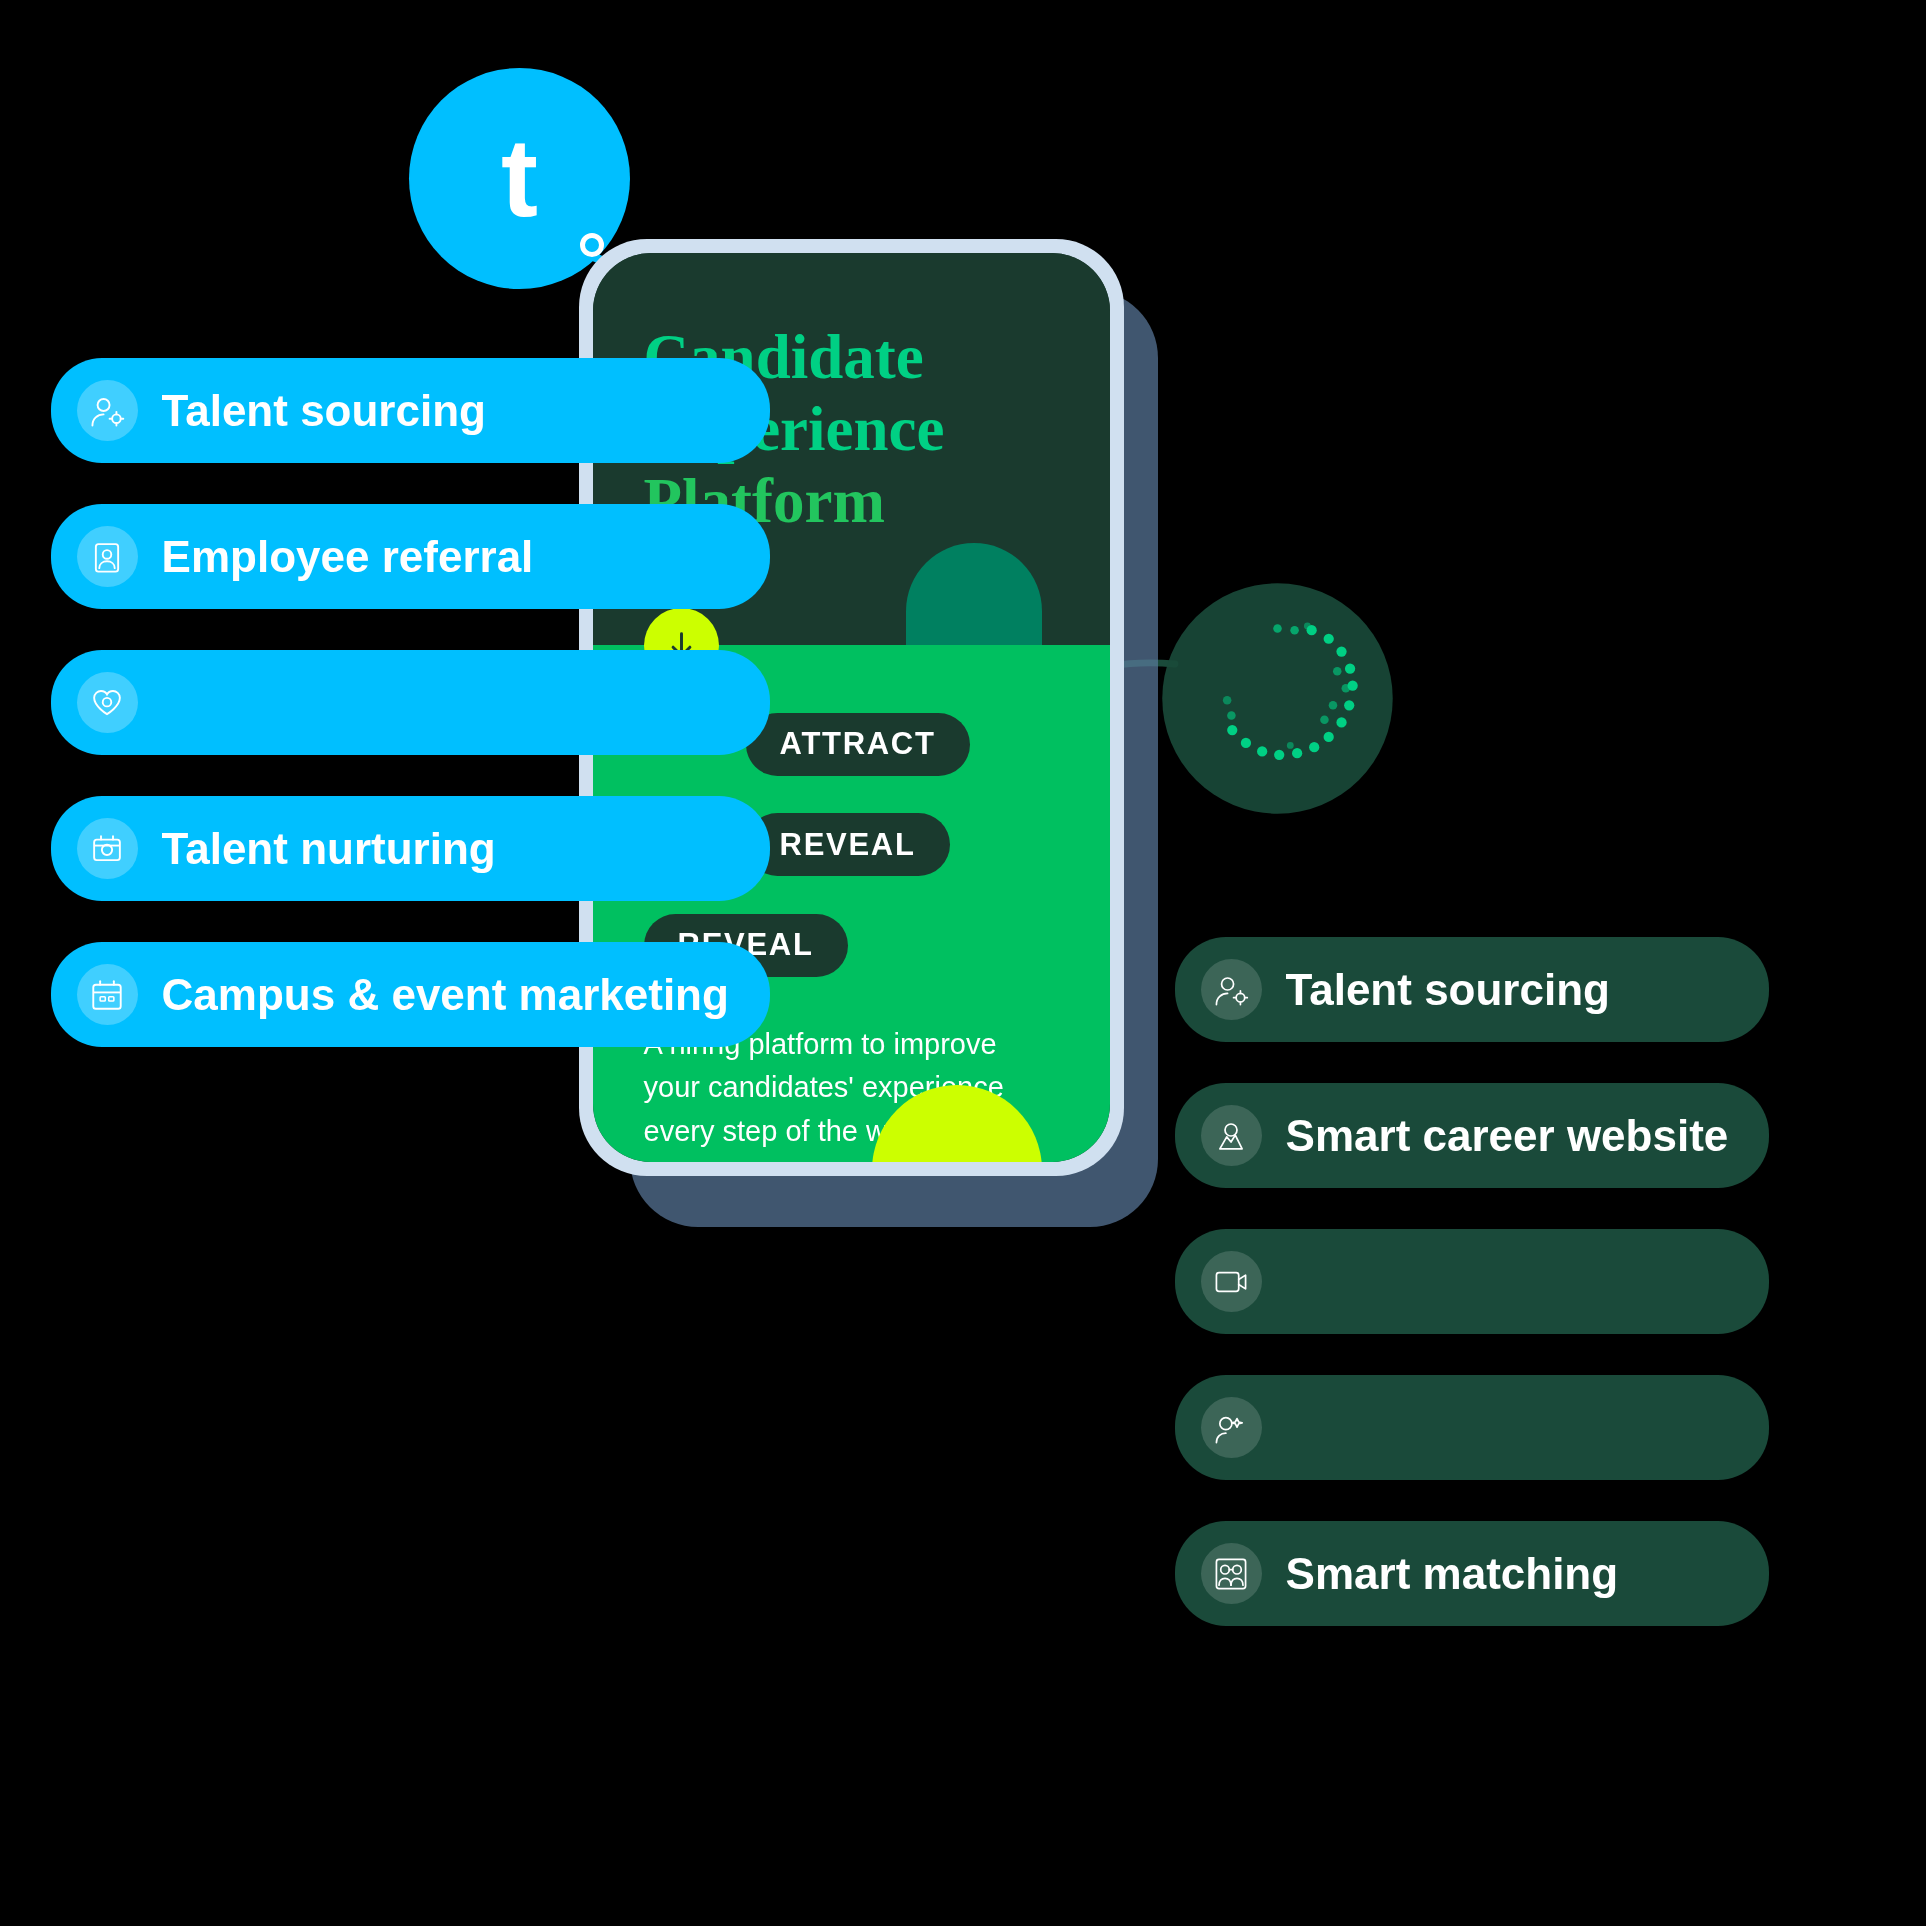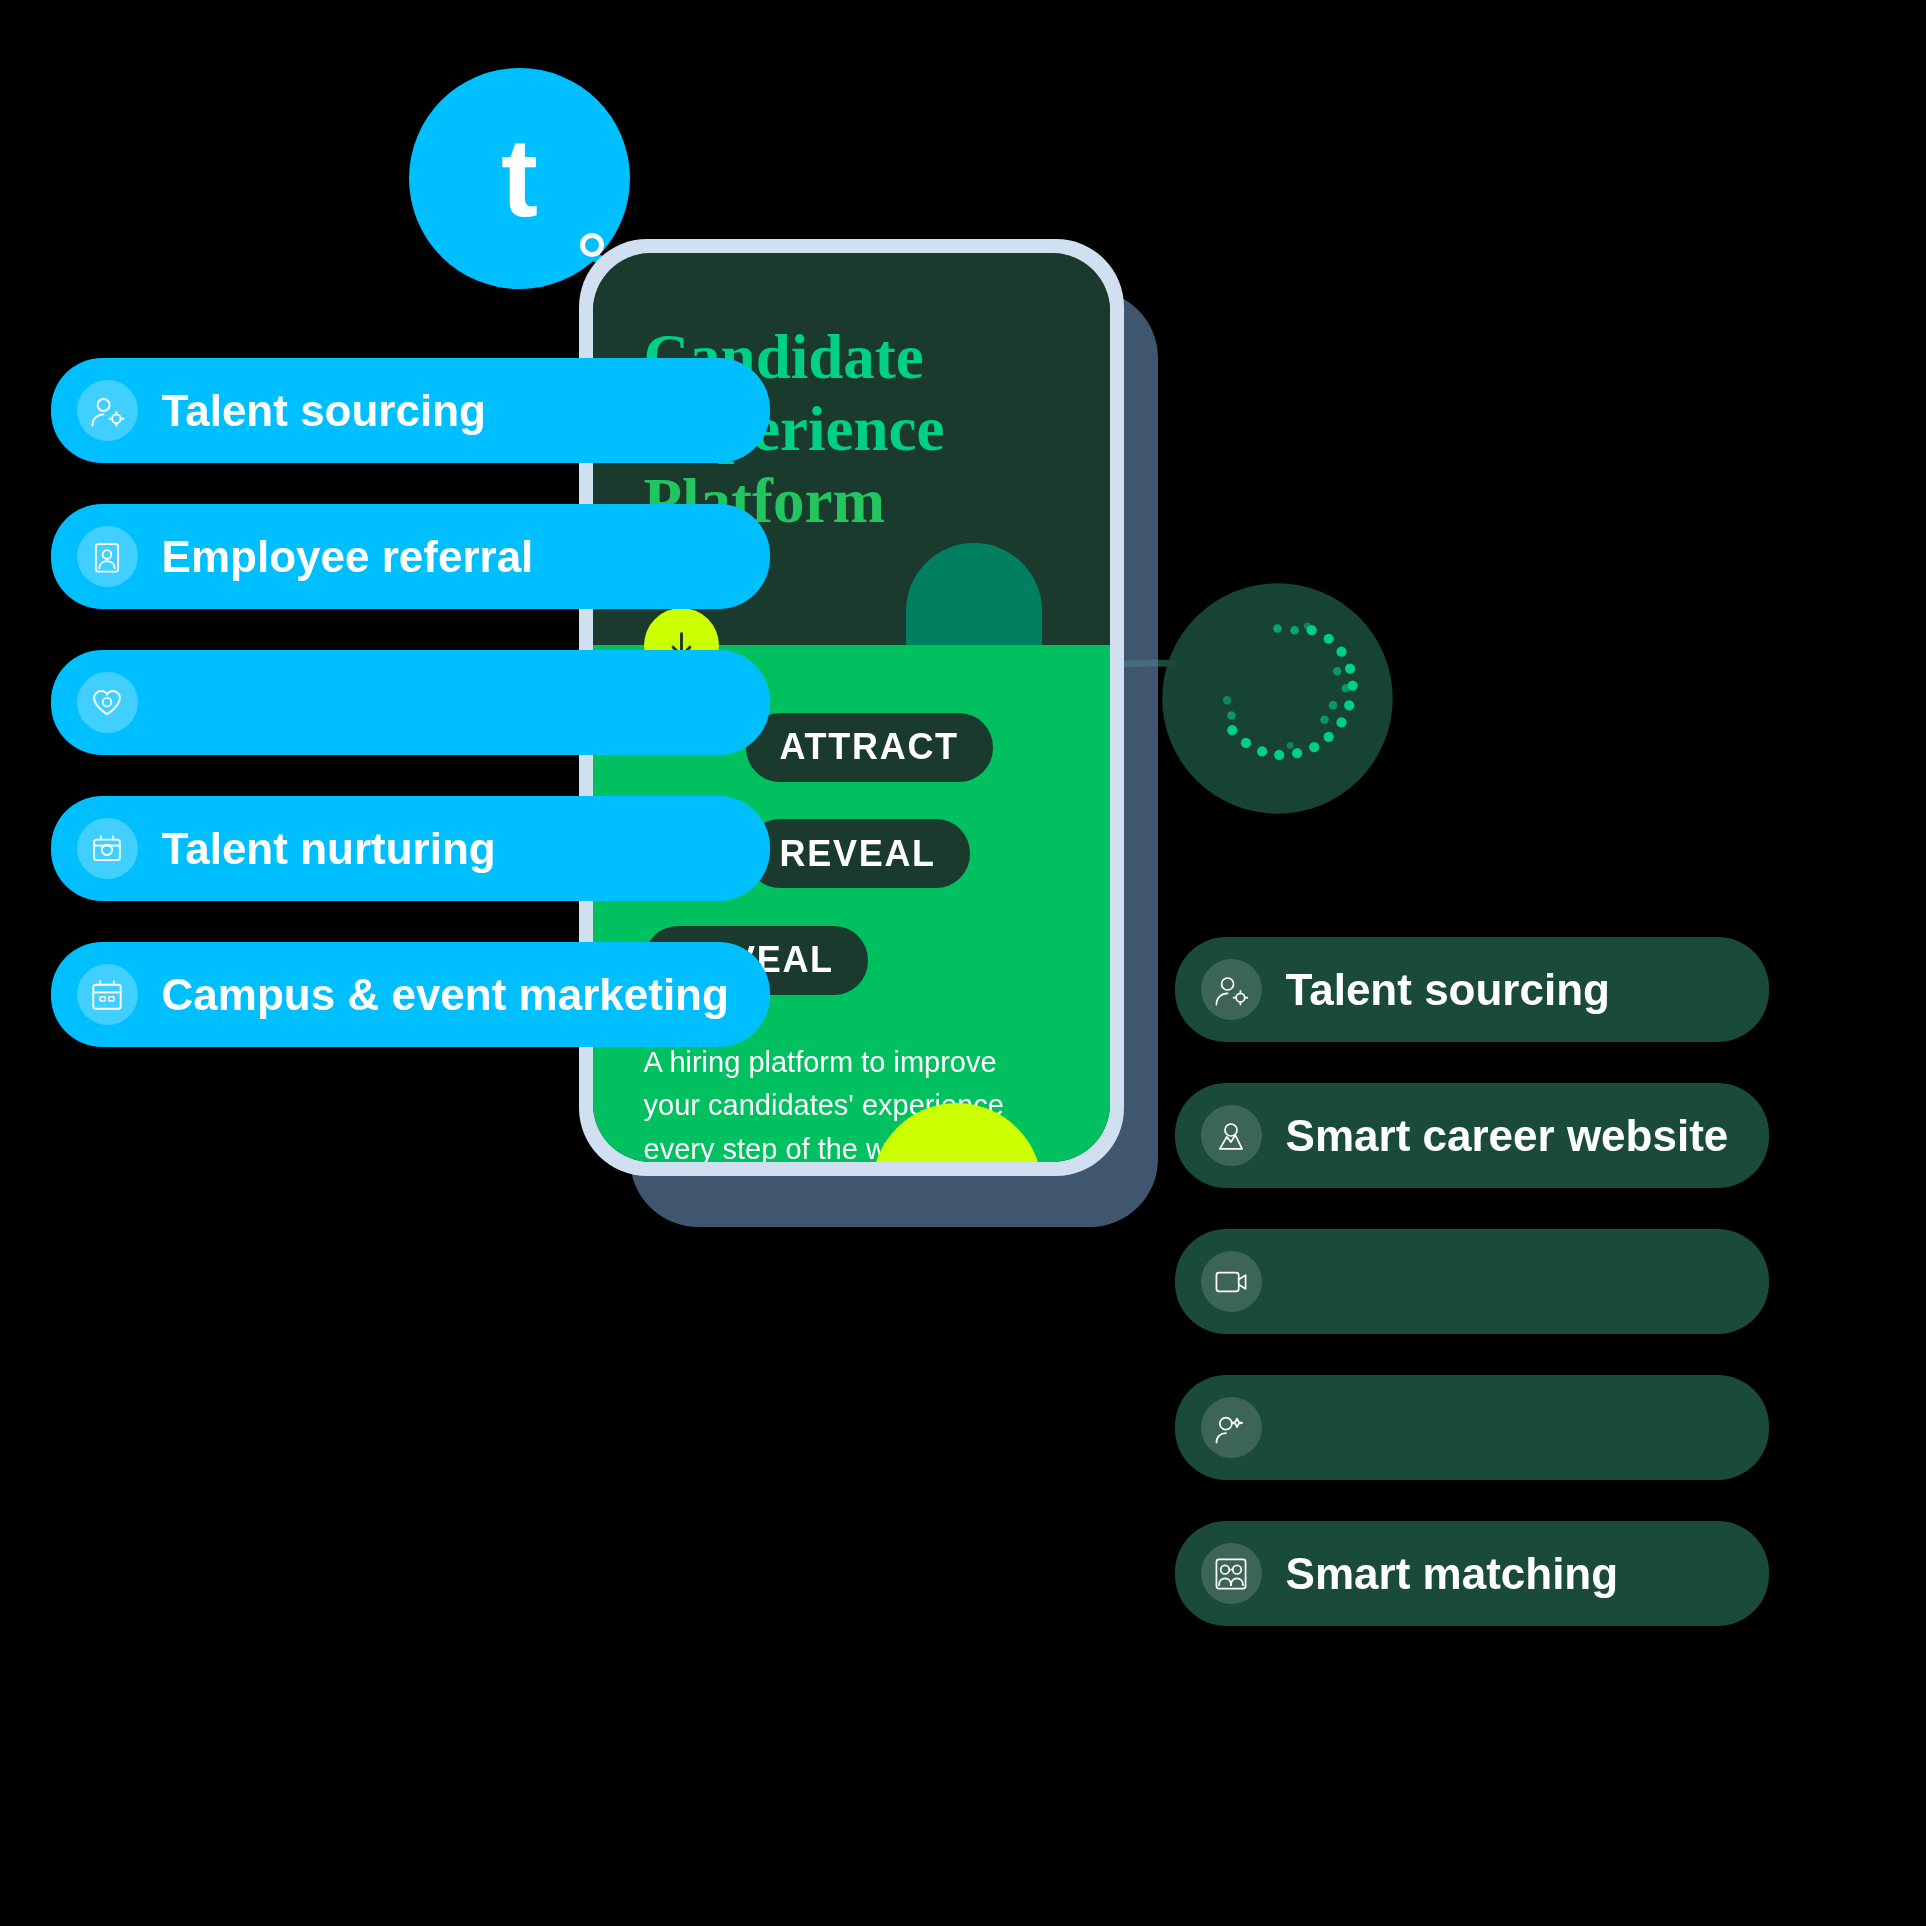--- a/index.html
+++ b/index.html
@@ -251,21 +251,21 @@
       stroke-width: 3;
       fill: none;
     }
 
     .tag-pill {
       display: inline-block;
       background: #1a3a2e;
       color: white;
       border-radius: 34px;
       padding: 13.6px 34px;
-      font-size: 36px;
+      font-size: 31px;
       font-weight: 700;
       letter-spacing: 1.7px;
       margin-bottom: 20.4px;
     }
 
     .tag-row {
       margin-bottom: 17px;
     }
 
     .tag-row:nth-child(2) {

